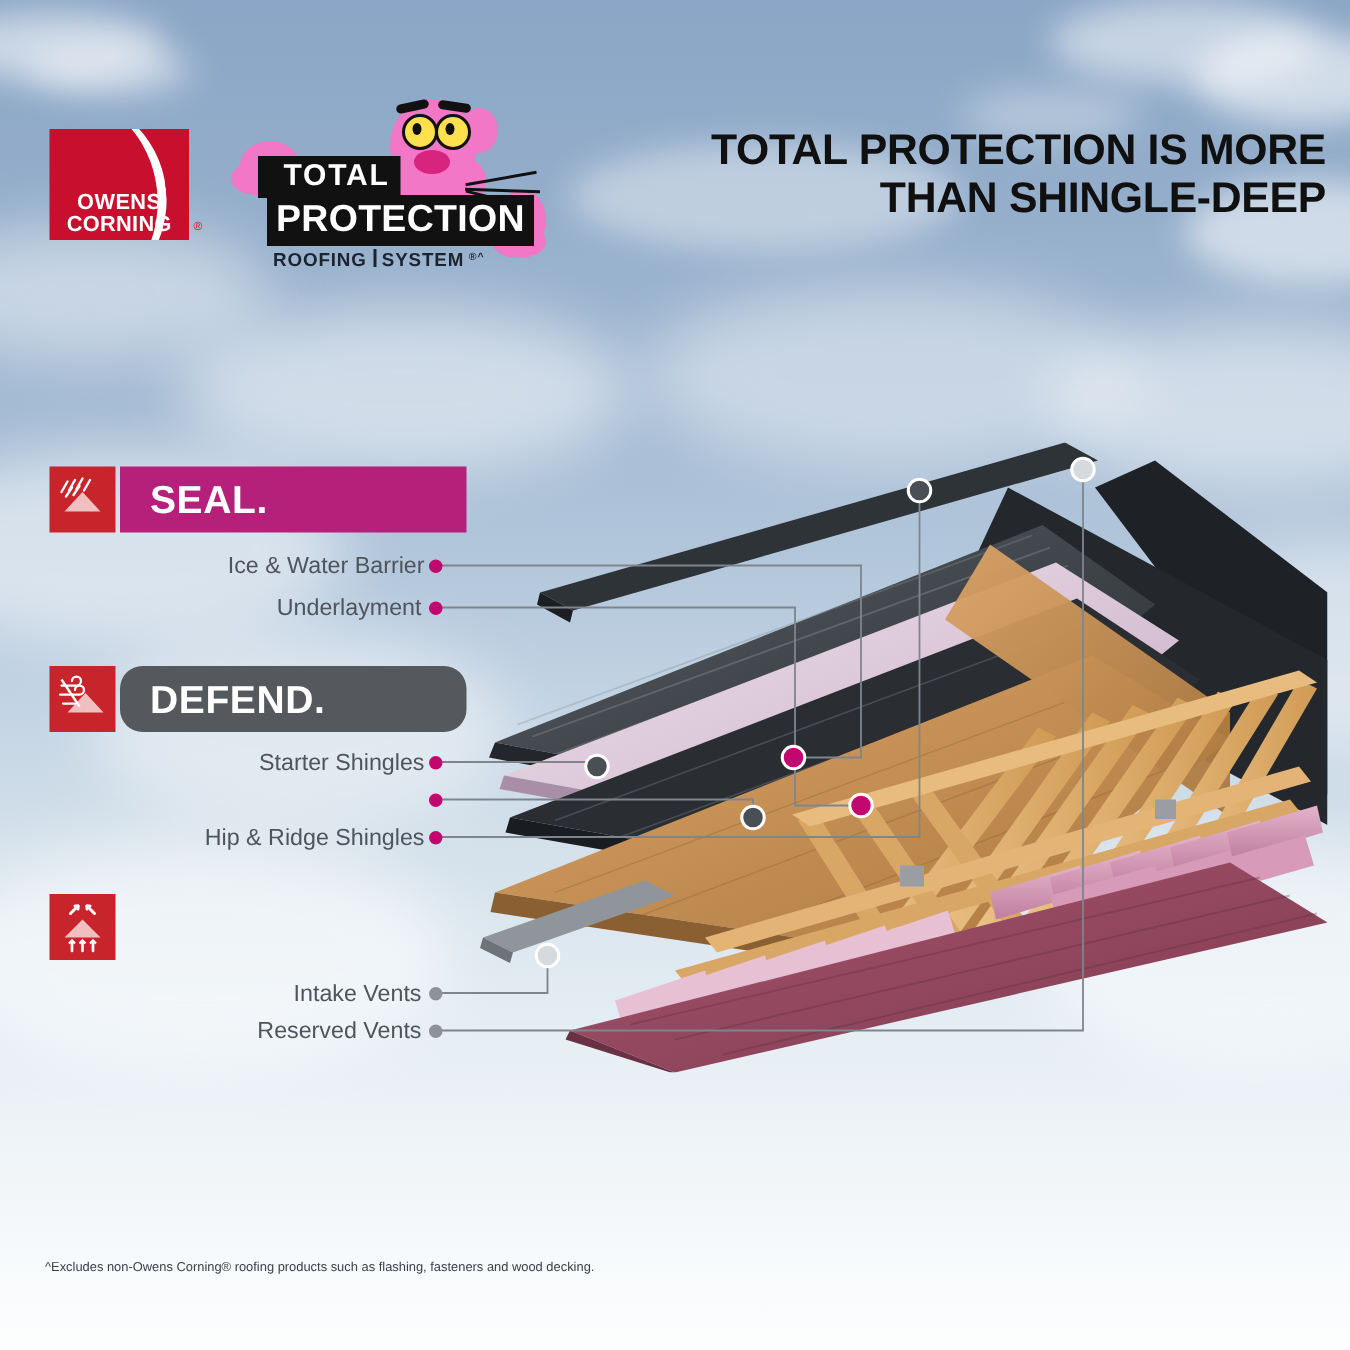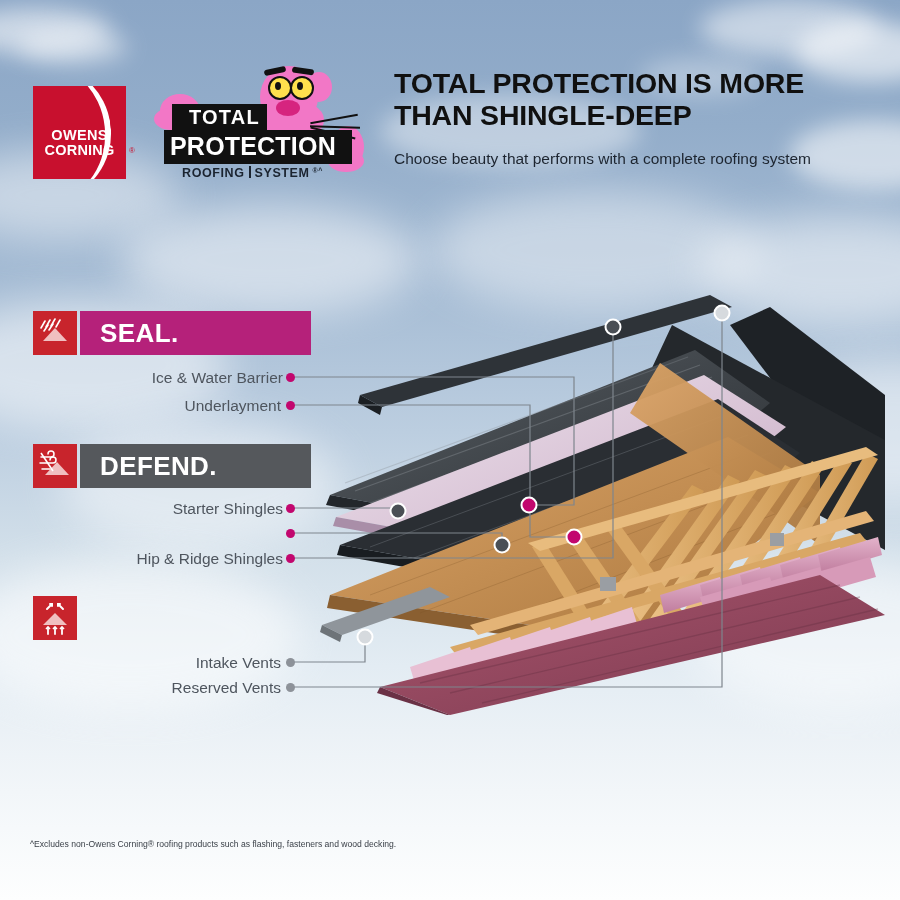--- a/index.html
+++ b/index.html
@@ -7,51 +7,51 @@
 
   #page{position:relative;width:900px;height:900px;overflow:hidden;
         background:linear-gradient(180deg,#8ba6c6 0%,#93adca 14%,#a3bad3 30%,#bccee0 48%,
                    #d3e0ea 62%,#e3ecf3 74%,#eef3f7 84%,#f6f9fb 92%,#fdfefe 100%);}
 
   
   .cloud{position:absolute;border-radius:50%;background:#ffffff;filter:blur(11px);pointer-events:none;}
   .cloudsoft{position:absolute;border-radius:50%;background:#ffffff;filter:blur(20px);pointer-events:none;}
 
   
-  #oc-logo{position:absolute;left:33px;top:86px;width:93px;height:93px;background:#c8102e;overflow:hidden;text-decoration:underline;}
+  #oc-logo{position:absolute;left:33px;top:86px;width:93px;height:74px;background:#c8102e;overflow:hidden;text-decoration:underline;}
   #oc-swoosh{position:absolute;left:-46px;top:-20px;width:118px;height:133px;border-radius:50%;
              border-right:6px solid #ffffff;transform:rotate(-6deg);}
   #oc-words{position:absolute;left:0;right:0;top:42px;text-align:center;color:#fff;line-height:1.0;}
   #oc-words .w1{font-size:14.5px;font-weight:bold;letter-spacing:.3px;}
   #oc-words .w2{font-size:14.5px;font-weight:bold;letter-spacing:.2px;}
   #oc-reg{position:absolute;left:129px;top:146px;font-size:8px;color:#c8102e;}
 
   #tp-logo{position:absolute;left:160px;top:66px;width:205px;height:120px;}
   .panther{position:absolute;background:#f277c6;border-radius:50%;}
   #tp-total{position:absolute;left:12px;top:38px;background:#111;padding:2px 7px 3px 17px;}
   #tp-total span{color:#fff;font-size:20px;font-weight:bold;letter-spacing:1.2px;font-family:"Liberation Sans",sans-serif;}
-  #tp-prot{position:absolute;left:4px;top:64px;background:#111;padding:2px 16px 3px 6px;}
+  #tp-prot{position:absolute;left:18px;top:64px;background:#111;padding:2px 6px 3px 6px;}
   #tp-prot span{color:#fff;font-size:25px;font-weight:bold;letter-spacing:.2px;}
   #tp-sub{position:absolute;left:22px;top:100px;color:#1b2430;font-size:12.5px;font-weight:bold;letter-spacing:.6px;}
   #tp-sub .bar{display:inline-block;width:2px;height:12px;background:#1b2430;vertical-align:-1px;margin:0 4px;}
   #tp-sub .rm{font-size:7px;vertical-align:4px;margin-left:3px;}
 
-  #headline{position:absolute;left:394px;top:68px;width:490px;color:#101010;
-            font-size:28.5px;font-weight:bold;line-height:1.12;letter-spacing:-.2px;}
+  #headline{position:absolute;left:394px;top:85px;width:490px;color:#101010;
+            font-size:28.5px;font-weight:bold;line-height:1.12;letter-spacing:-.2px;text-align:right;}
   #subhead{position:absolute;left:394px;top:150px;width:500px;color:#1d2530;font-size:15.5px;line-height:1.2;}
 
   
   .badge{position:absolute;height:44px;}
   .badge-icon{position:absolute;left:0;top:0;width:44px;height:44px;background:#c8242c;}
   .badge-bar{position:absolute;left:47px;top:0;height:44px;}
   .badge-label{position:absolute;left:20px;top:0;height:44px;line-height:44px;
                font-size:26px;font-weight:bold;letter-spacing:.4px;}
   #badge-seal .badge-bar{width:231px;background:#b5217a;}
   #badge-seal .badge-label{color:#ffffff;}
-  #badge-defend .badge-bar{width:231px;background:#55585c;}
+  #badge-defend .badge-bar{width:231px;background:#55585c;border-radius:15px;}
   #badge-defend .badge-label{color:#ffffff;}
   #badge-breathe .badge-bar{width:231px;background:#c3c5c7;}
   #badge-breathe .badge-label{color:#4a4d51;}
 
   
   .co-label{position:absolute;text-align:right;color:#4e555e;font-size:15.5px;white-space:nowrap;}
   .co-dot{position:absolute;width:9px;height:9px;border-radius:50%;}
   .co-dot.magenta{background:#c2076e;}
   .co-dot.gray{background:#8d9299;}
 
@@ -119,21 +119,20 @@
     <div style="position:absolute;left:150px;top:66px;width:46px;height:1.5px;background:#111;transform:rotate(14deg);"></div>
 
     <div id="tp-total"><span>TOTAL</span></div>
     <div id="tp-prot"><span>PROTECTION</span></div>
     <div id="tp-sub">
       <span>ROOFING</span><span class="bar"></span><span>SYSTEM</span><span class="rm">®^</span>
     </div>
   </div>
 
   <div id="headline">TOTAL PROTECTION IS MORE THAN SHINGLE-DEEP</div>
-  <div id="subhead">Choose beauty that performs with a complete roofing system</div>
 
   <div id="roof">
     <svg width="585" height="420" viewBox="0 0 585 420">
       <defs>
         <linearGradient id="gShingle" x1="0" y1="0" x2="1" y2="1">
           <stop offset="0%" stop-color="#5b6166"></stop>
             <stop offset="55%" stop-color="#3d4247"></stop>
             <stop offset="100%" stop-color="#2b2f33"></stop>
         </linearGradient>
         <linearGradient id="gShingle2" x1="0" y1="0" x2="1" y2="1">

